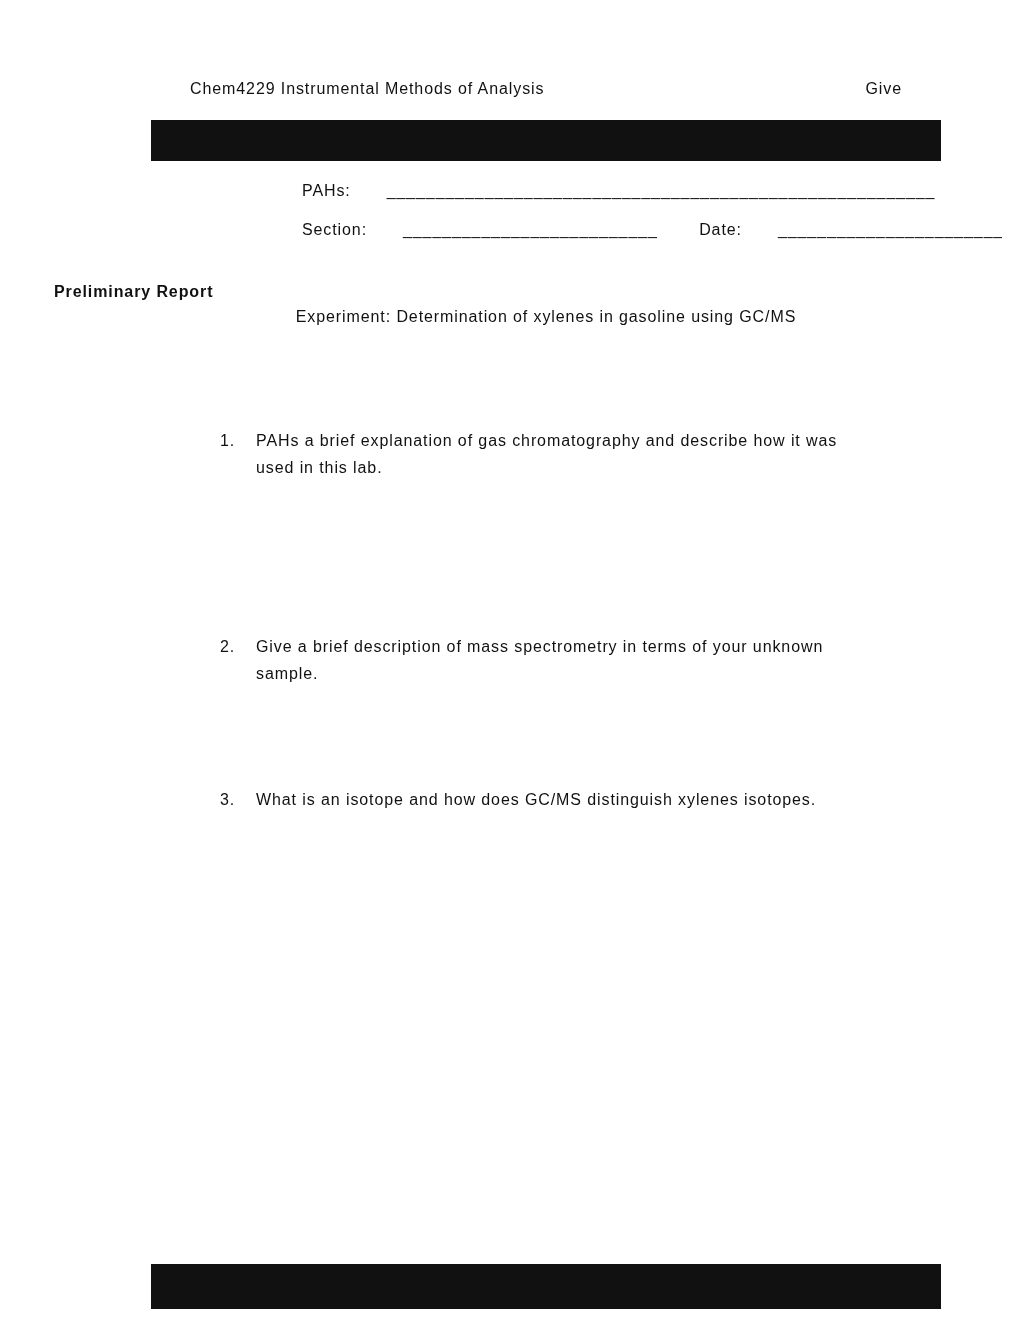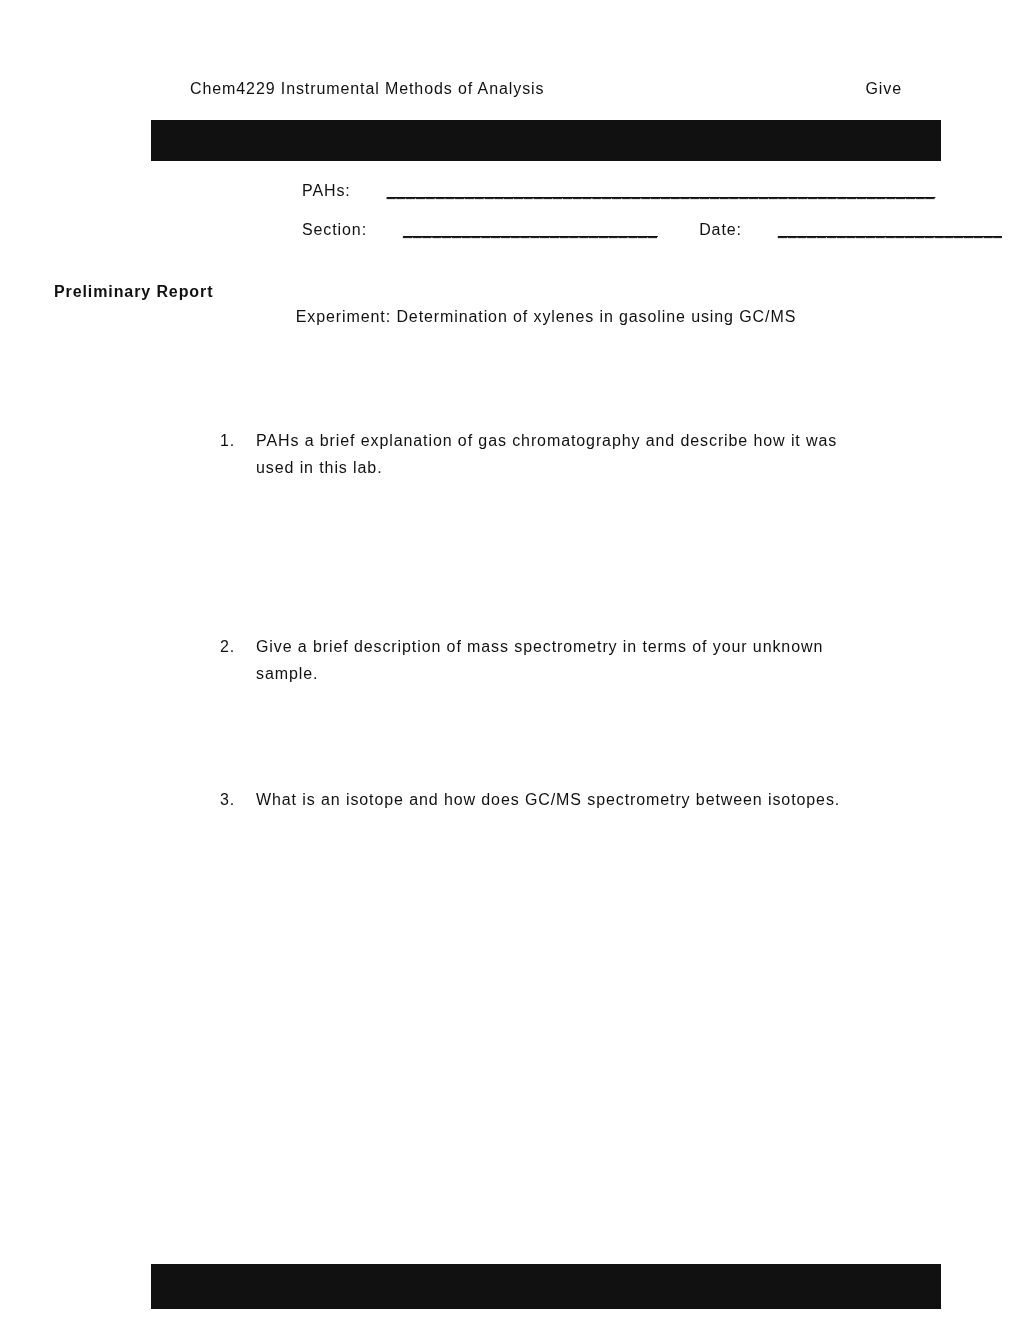--- a/index.html
+++ b/index.html
@@ -21,21 +21,21 @@
     top: 62px; left: 118px; width: 784px; height: 22px;
     display: flex; justify-content: space-between; align-items: flex-end;
     font-size: 16px;
   }
   .rule-thin-top    { position: absolute; top: 84px;  left: 115px; width: 790px; height: 2px; background: var(--ink); }
   .rule-thick-top   { position: absolute; top: 89px;  left: 115px; width: 790px; height: 6px; background: var(--ink); }
   
   .form-line { position: absolute; left: 230px; font-size: 16px; white-space: nowrap; }
   .form-line.name    { top: 128px; }
   .form-line.section { top: 167px; }
-  .blank { letter-spacing: 0.9px; text-decoration: underline; }
+  .blank { letter-spacing: 0.9px; }
   
   .title-heading {
     position: absolute; top: 229px; left: 0; width: 100%;
     text-align: left; font-size: 16px; font-weight: bold;
   }
   .title-sub {
     position: absolute; top: 254px; left: 0; width: 100%;
     text-align: center; font-size: 16px;
   }
   
@@ -78,19 +78,19 @@
   <div class="question q1">
     <span class="num">1.</span>
     <span class="text">PAHs a brief explanation of gas chromatography and describe how it was used in this lab.</span>
   </div>
   <div class="question q2">
     <span class="num">2.</span>
     <span class="text">Give a brief description of mass spectrometry in terms of your unknown sample.</span>
   </div>
   <div class="question q3">
     <span class="num">3.</span>
-    <span class="text">What is an isotope and how does GC/MS spectrometry between isotopes.</span>
+    <span class="text">What is an isotope and how does GC/MS distinguish xylenes isotopes.</span>
   </div>
 
   <div class="rule-thick-bottom"></div>
   <div class="rule-thin-bottom"></div>
 
 </div>
 
 </body></html>

